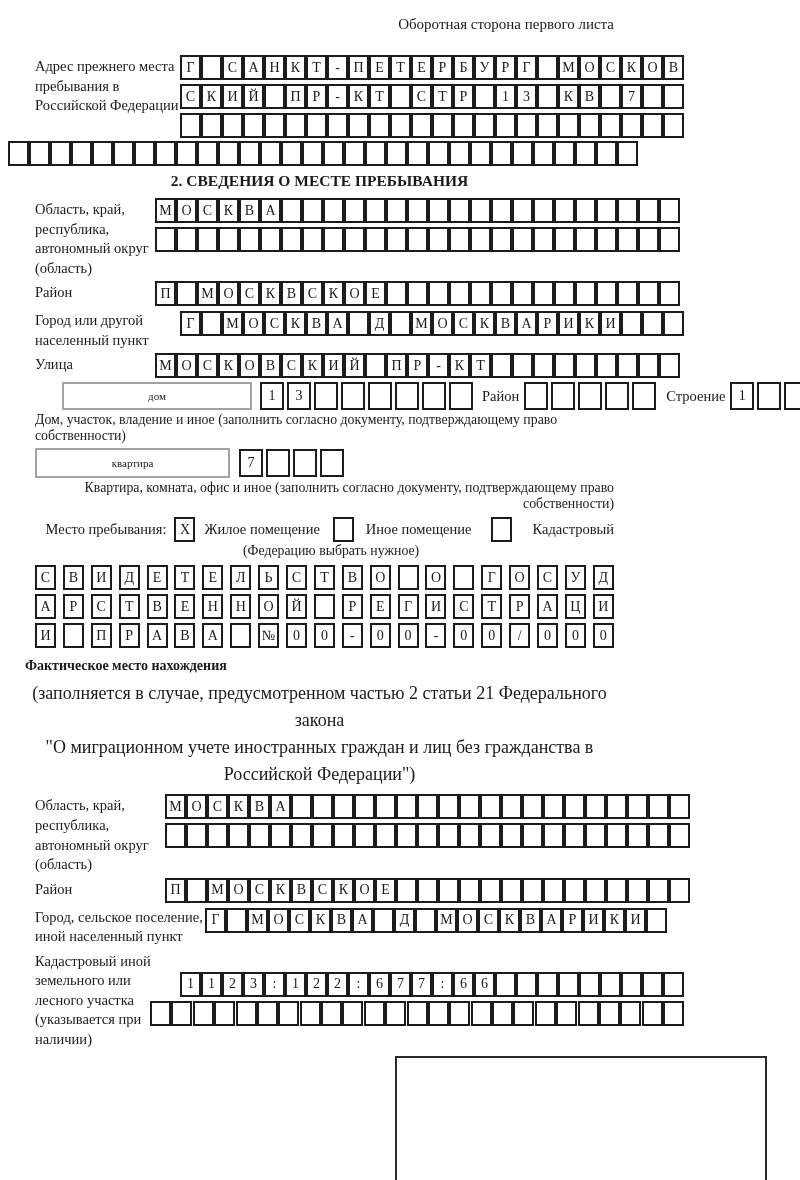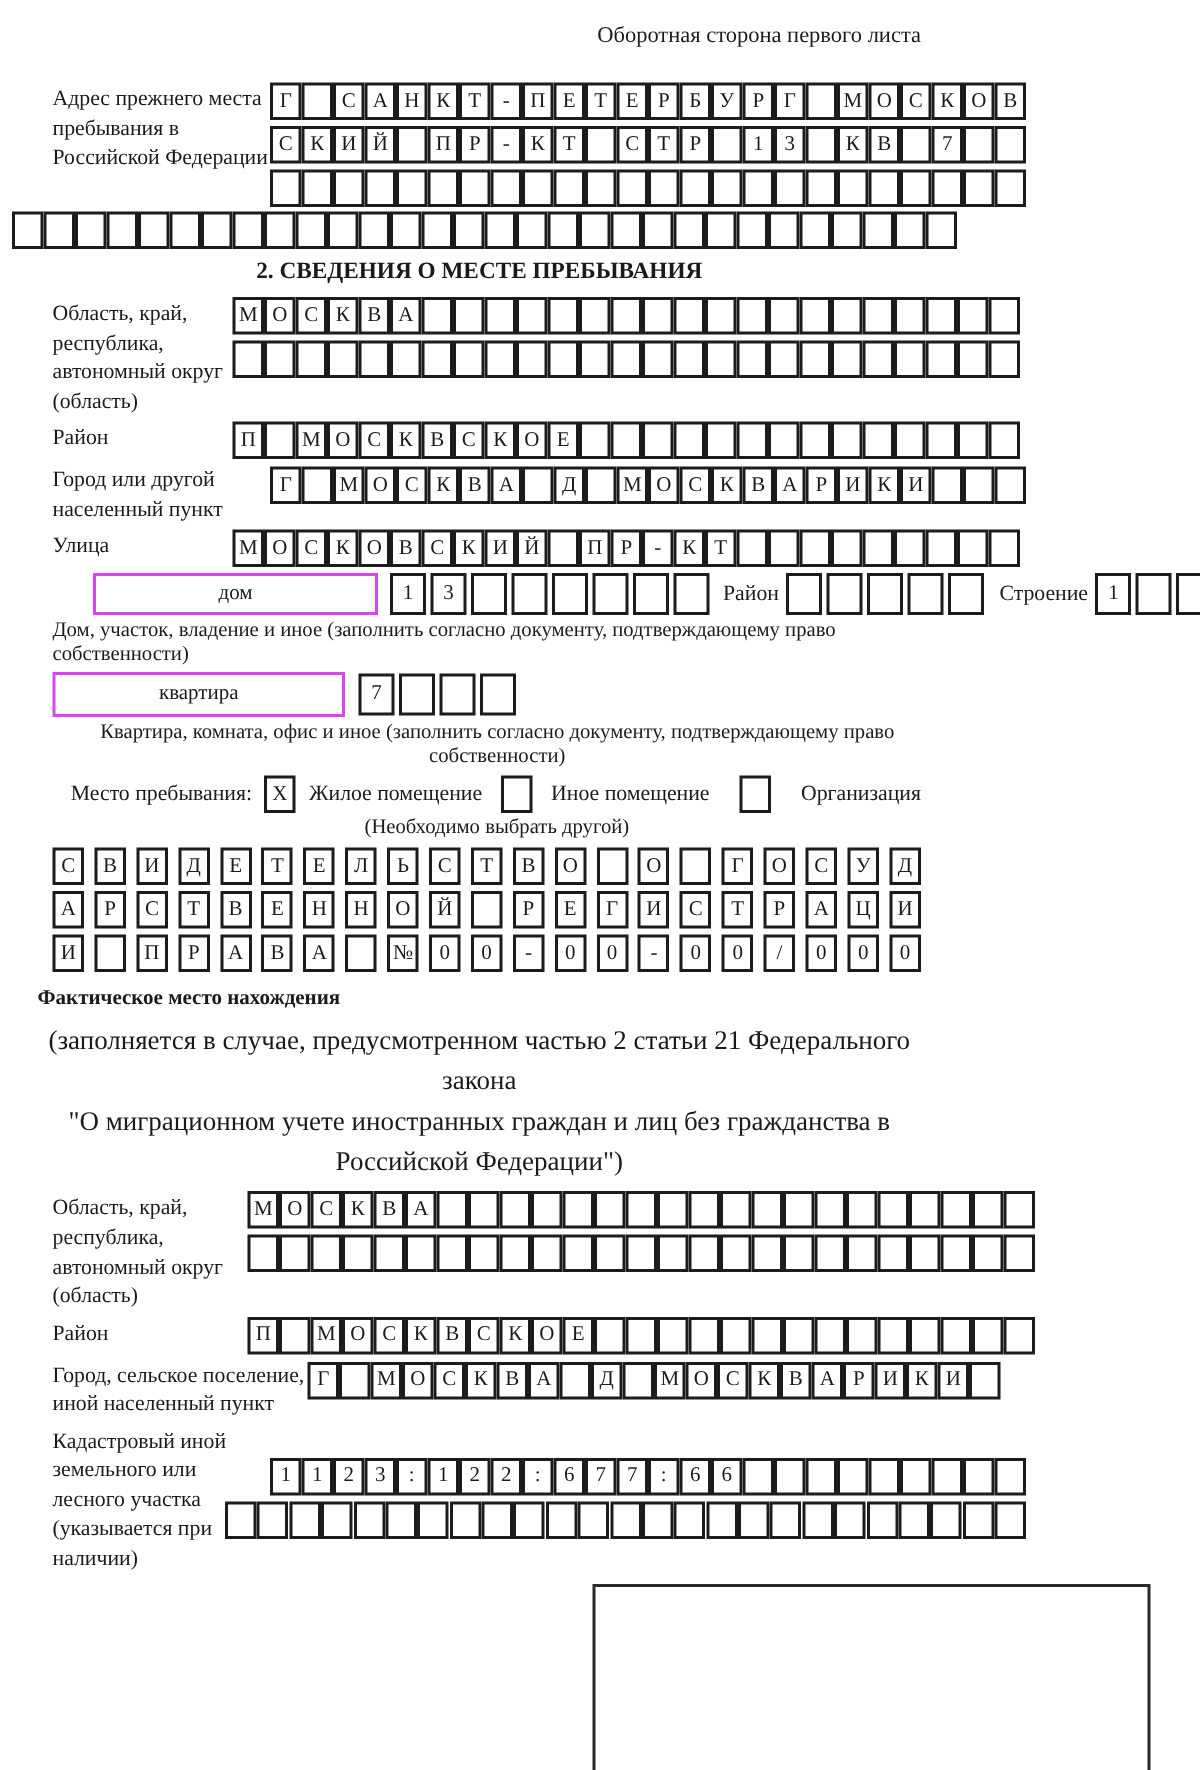--- a/index.html
+++ b/index.html
@@ -25,22 +25,22 @@
     font-size:14px; line-height:1; flex:0 0 21px;
   }
   .fullrow { margin-left:-27px; margin-bottom:2px; }
   .fullrow .cells { width:762px; }
 
   .note { font-size:13.8px; text-align:center; margin:2px 0 4px -10px; }
   .h2 { font-size:15.5px; font-weight:bold; text-align:center; margin:6px 0 8px -10px; }
   .h3 { font-size:14px; font-weight:bold; text-align:left; margin:10px 0 6px -10px; }
 
   .labelbox {
-    border:2px solid #d946ef; height:28px; display:flex; align-items:center;
-    justify-content:center; font-size:14px; background:#fff;
+    border:2px solid #a3a3a3; height:28px; display:flex; align-items:center;
+    justify-content:center; font-size:11px; background:#fff;
   }
   .group { display:flex; align-items:center; gap:3px; }
   .cell.big { width:24px; height:28px; flex:0 0 24px; }
   .inline-label { font-size:14.5px; white-space:nowrap; }
 
   .house-row { display:flex; align-items:center; margin:4px 0 2px 27px; }
   .house-box { width:190px; flex:0 0 190px; margin-right:8px; }
   .apt-row { display:flex; align-items:center; margin:4px 0 2px 0; }
   .apt-box { width:195px; flex:0 0 195px; margin-right:9px; height:30px; }
 
@@ -374,32 +374,32 @@
 
   <div class="apt-row">
     <div class="labelbox apt-box">квартира</div>
     <div class="group">
         <span class="cell big">7</span>
         <span class="cell big"></span>
         <span class="cell big"></span>
         <span class="cell big"></span>
       </div>
   </div>
-  <div class="note" style="text-align:center; margin-left:14px">Квартира, комната, офис и иное (заполнить согласно документу, подтверждающему право собственности)</div>
+  <div class="note" style="text-align:right; margin-left:14px">Квартира, комната, офис и иное (заполнить согласно документу, подтверждающему право собственности)</div>
 
   <div class="stay-row">
     <span class="inline-label">Место пребывания:</span>
     <span class="checkbox" style="margin-left:8px">X</span>
     <span class="inline-label" style="margin-left:9px">Жилое помещение</span>
     <span class="checkbox" style="margin-left:13px"></span>
     <span class="inline-label" style="margin-left:12px">Иное помещение</span>
     <span class="checkbox" style="margin-left:20px"></span>
-    <span class="inline-label" style="margin-left:20px">Организация</span>
-  </div>
-  <div class="stay-note">(Необходимо выбрать другой)</div>
+    <span class="inline-label" style="margin-left:20px">Кадастровый</span>
+  </div>
+  <div class="stay-note">(Федерацию выбрать нужное)</div>
 
   <div class="doc-block">
     <div class="doc-rows">
       <div class="cells">
           <span class="cell">С</span>
           <span class="cell">В</span>
           <span class="cell">И</span>
           <span class="cell">Д</span>
           <span class="cell">Е</span>
           <span class="cell">Т</span>

